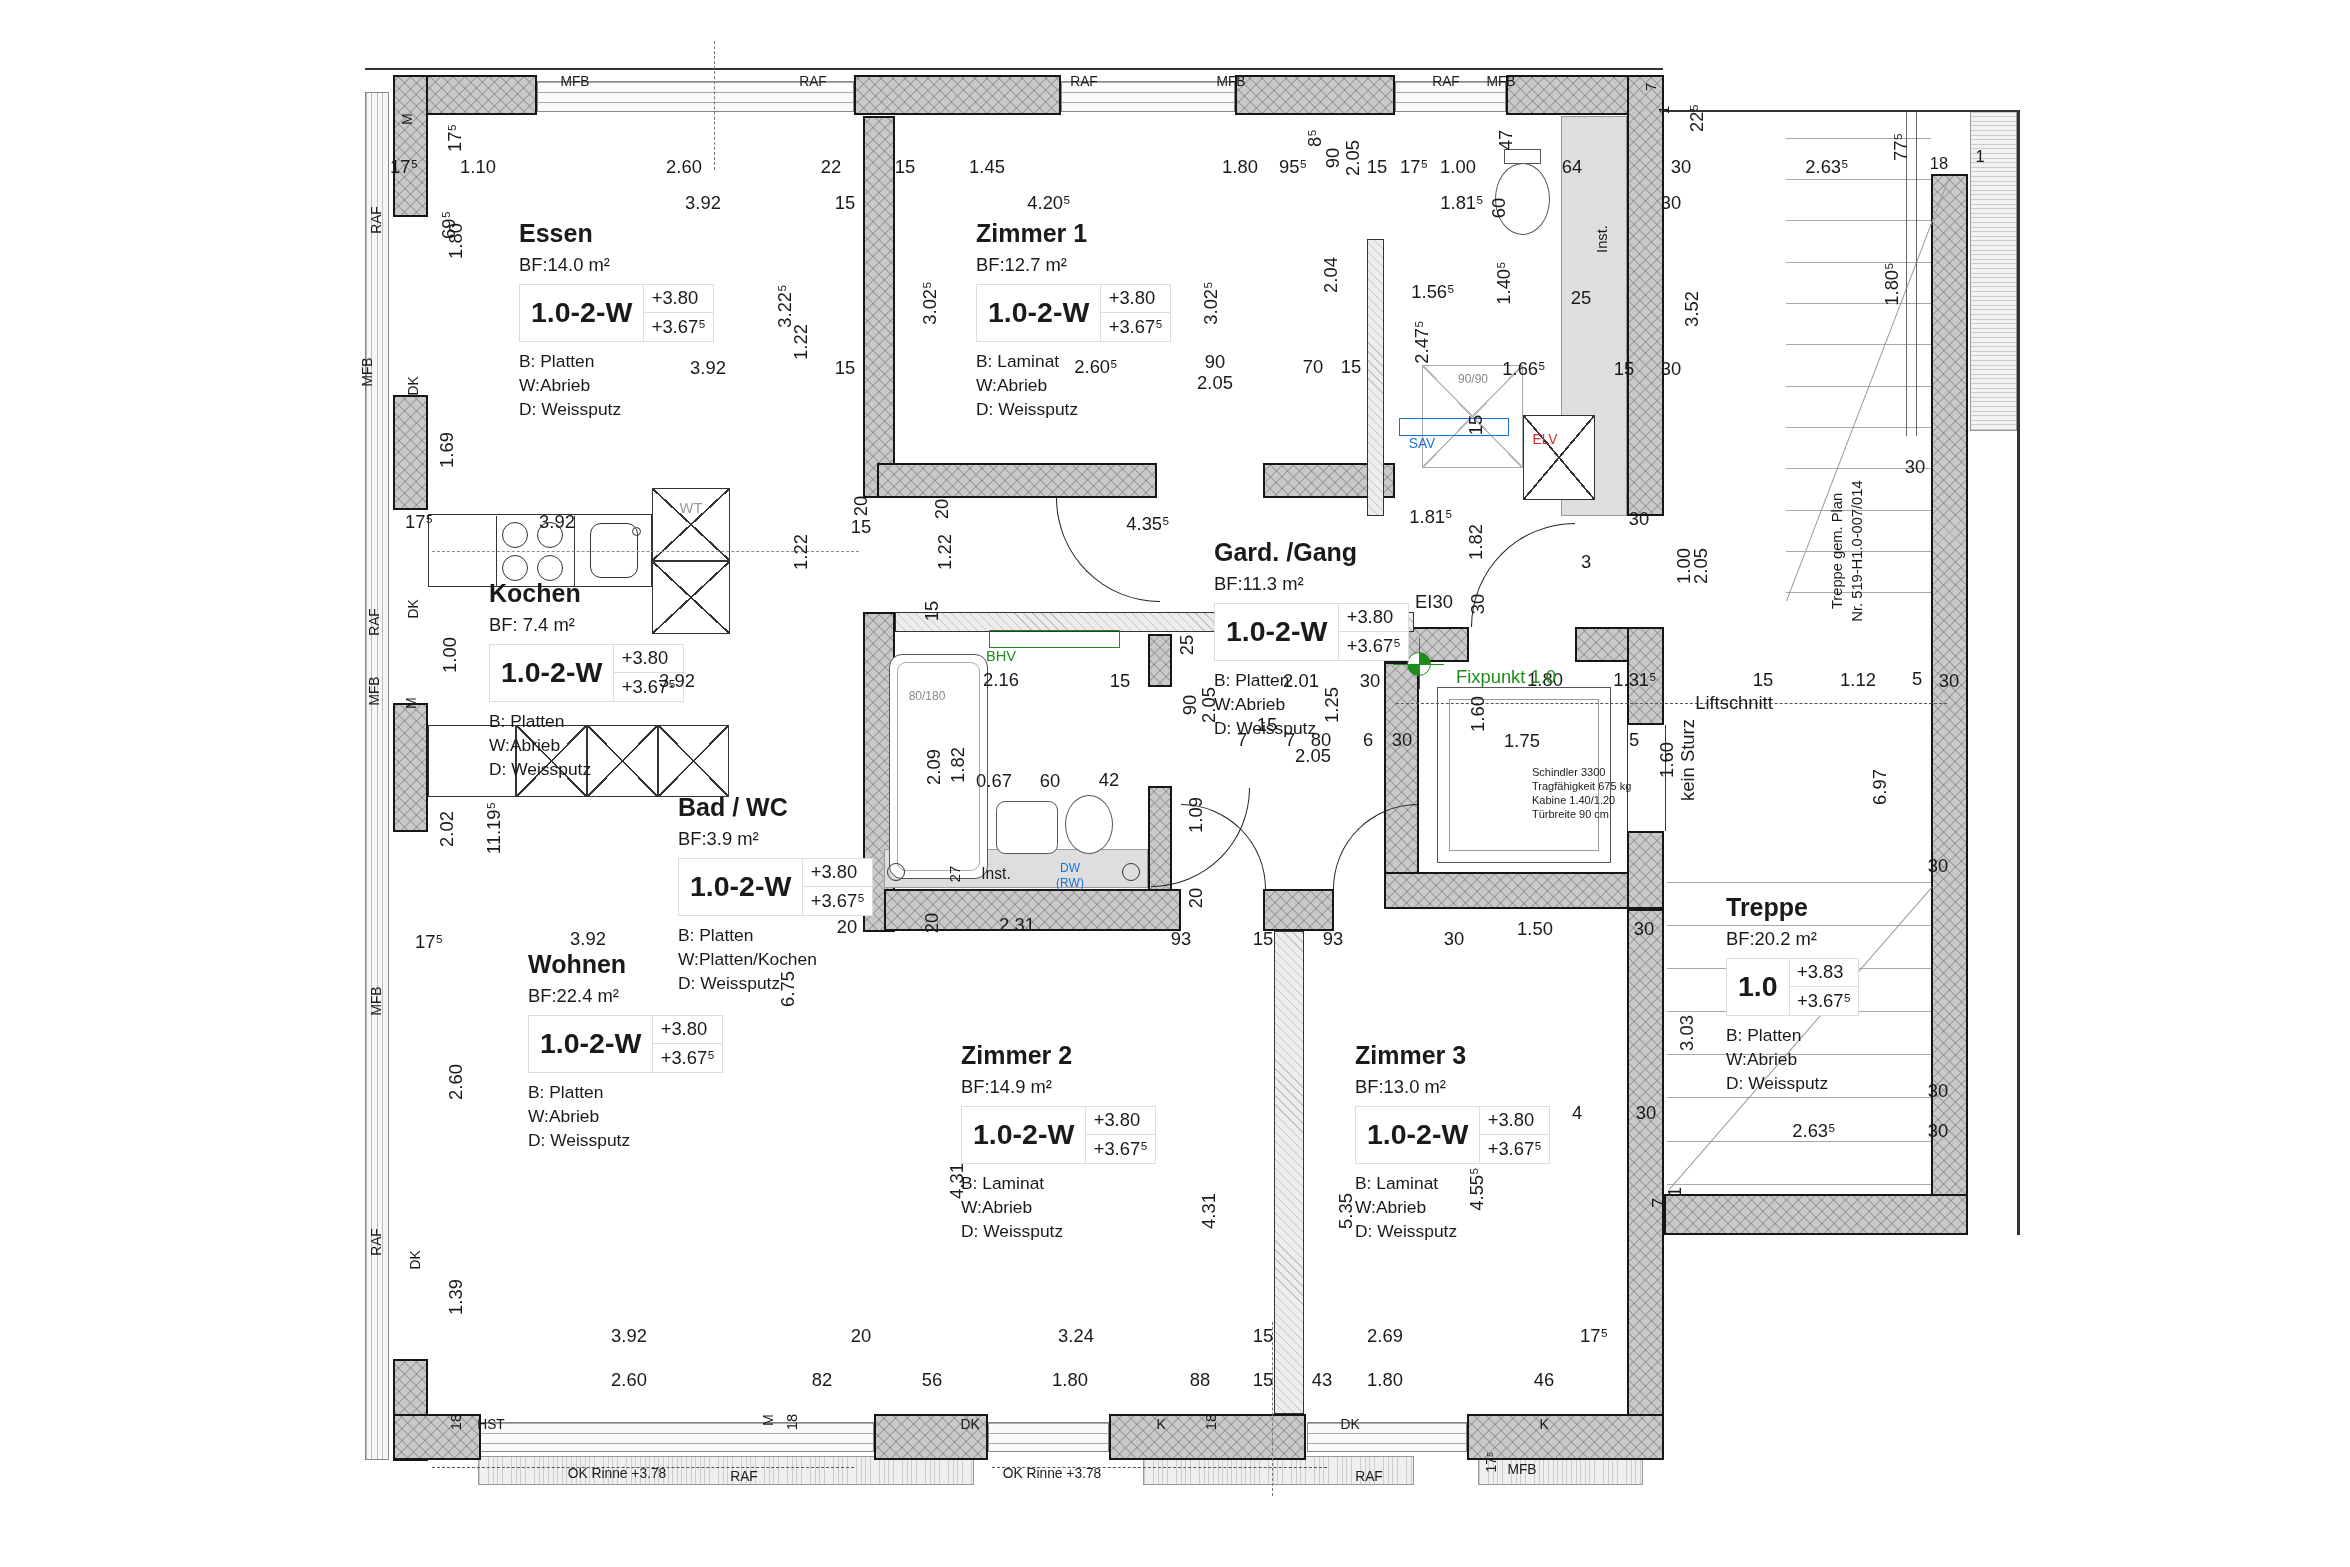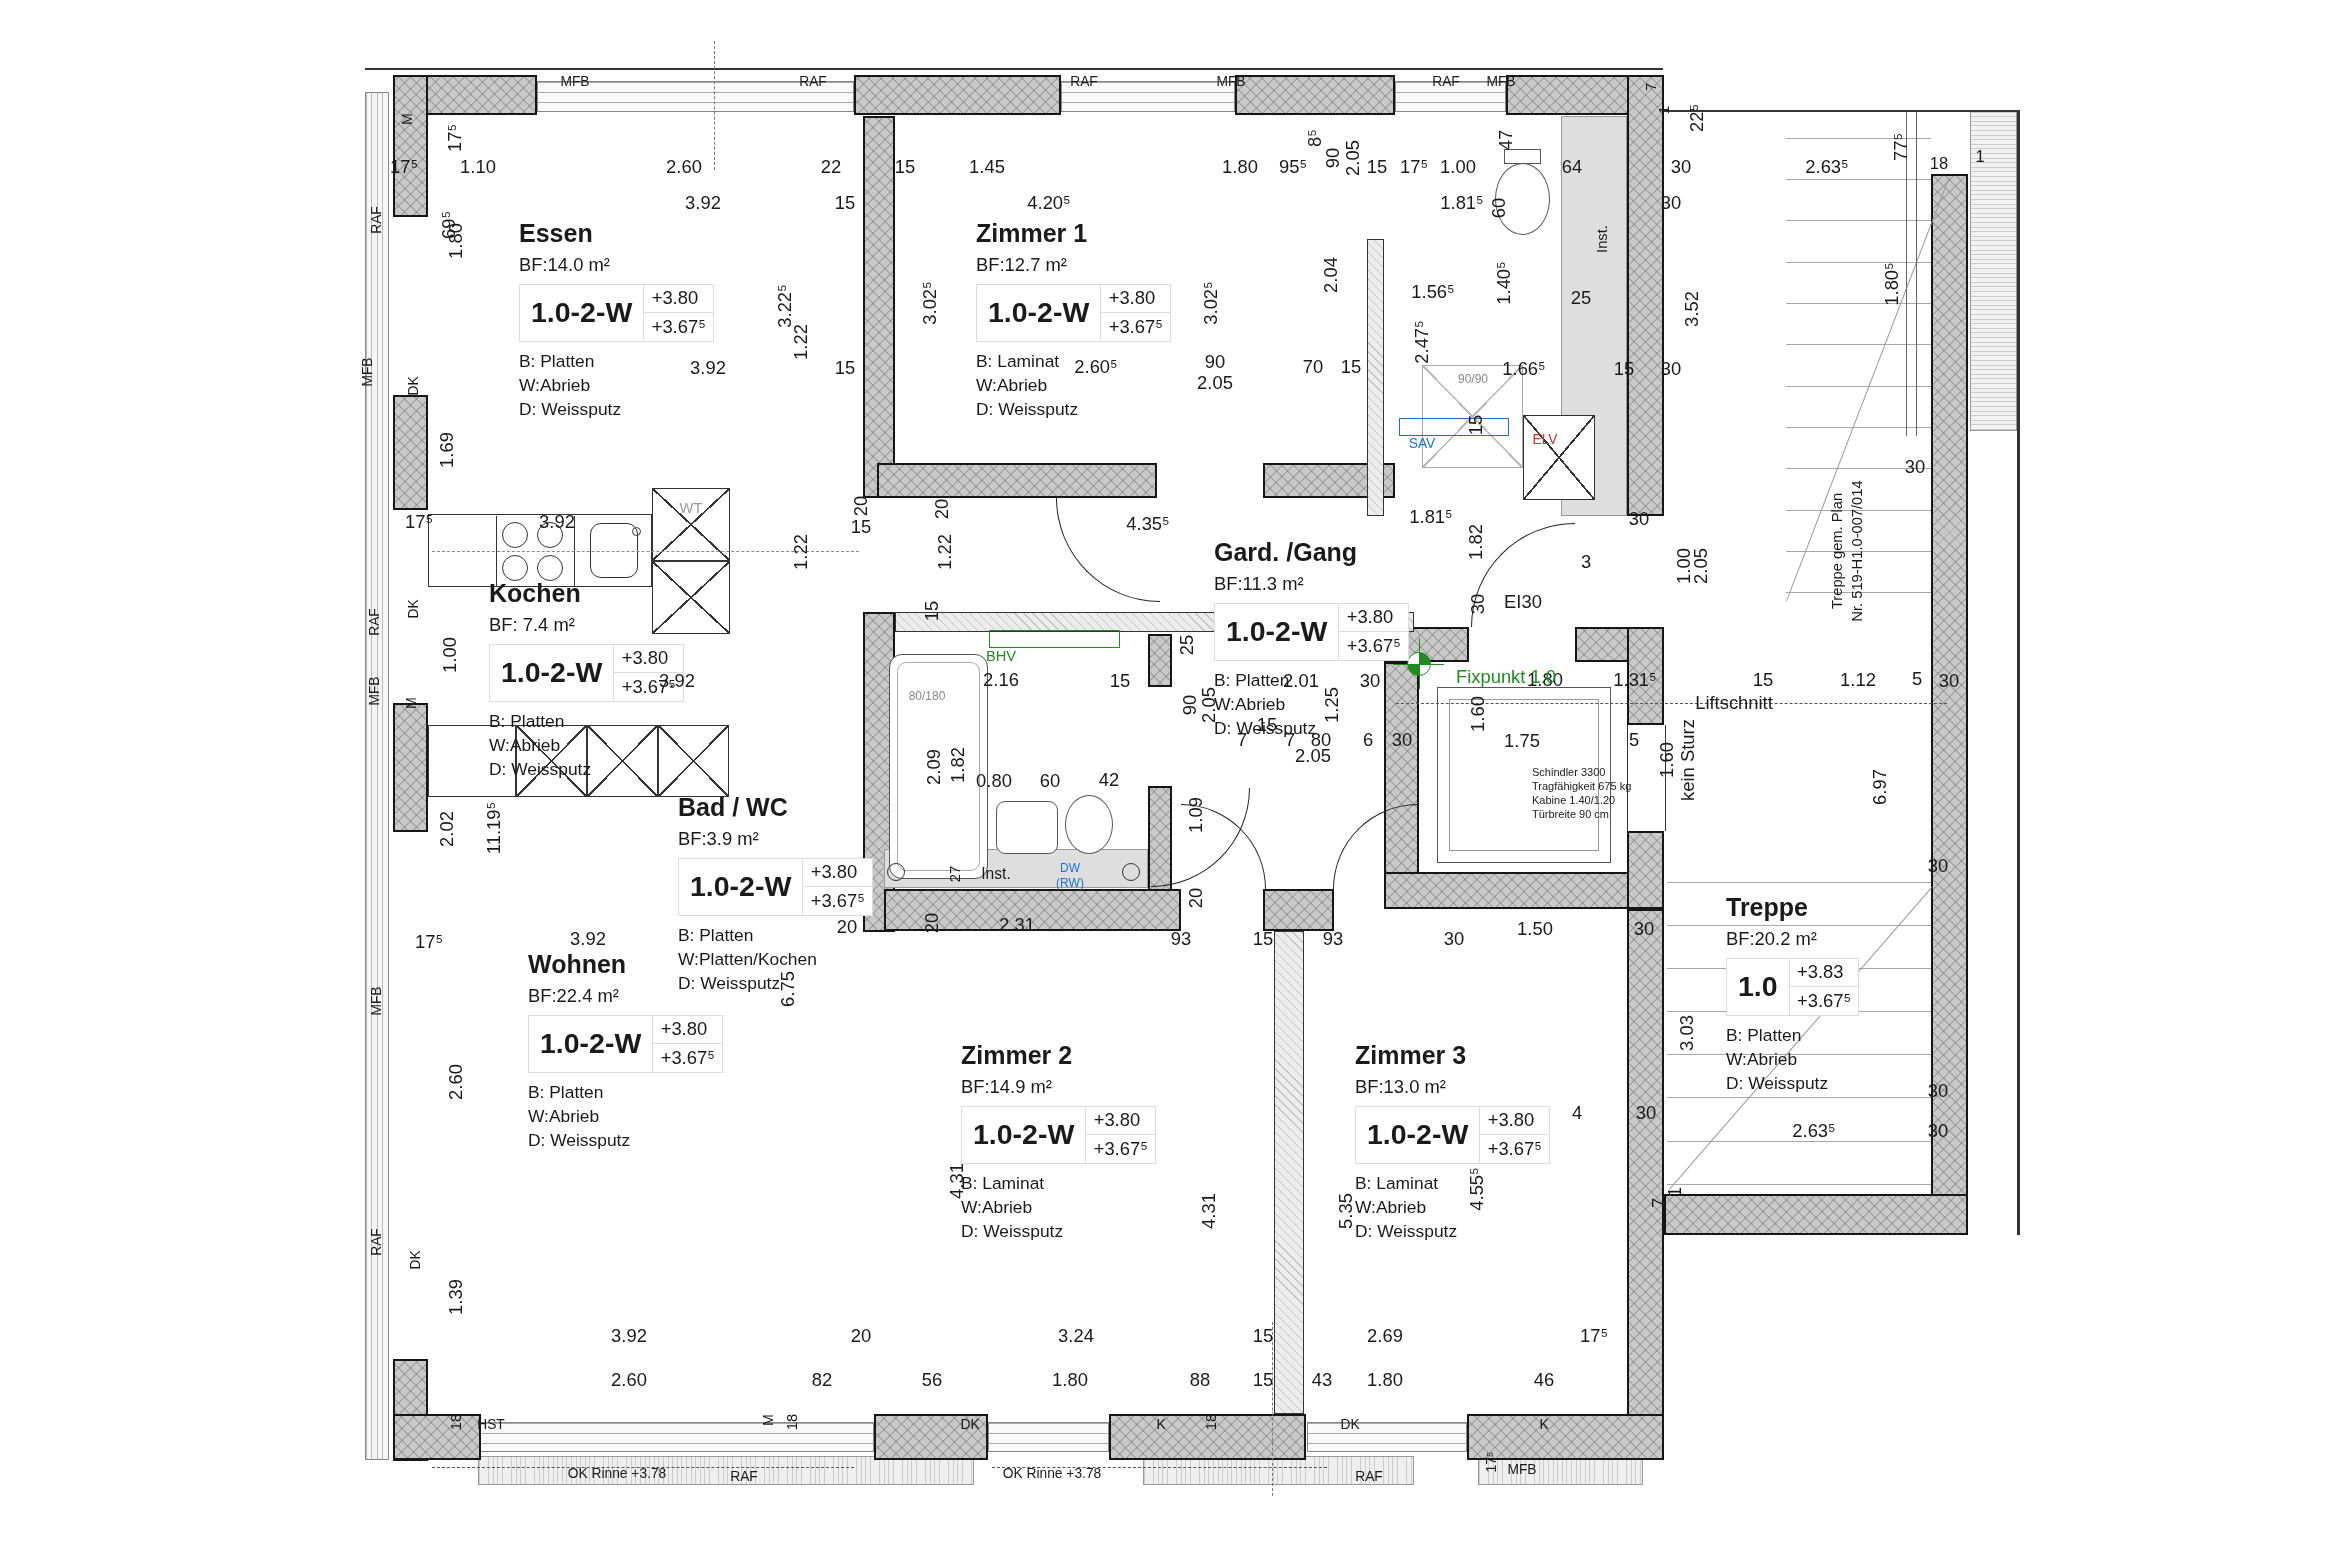--- a/index.html
+++ b/index.html
@@ -385,21 +385,21 @@
       <div class="dim" style="left: 1215px; top: 383px; transform: translate(-50%, -50%);">2.05</div>
       <div class="dim" style="left: 1313px; top: 367px; transform: translate(-50%, -50%);">70</div>
       <div class="dim" style="left: 1351px; top: 367px; transform: translate(-50%, -50%);">15</div>
       <div class="dim" style="left: 1624px; top: 369px; transform: translate(-50%, -50%);">15</div>
       <div class="dim" style="left: 1671px; top: 369px; transform: translate(-50%, -50%);">30</div>
       <div class="dim" style="left: 1431px; top: 517px; transform: translate(-50%, -50%);">1.81⁵</div>
       <div class="dim" style="left: 1476px; top: 425px; transform: translate(-50%, -50%) rotate(-90deg);">15</div>
       <div class="dim" style="left: 1476px; top: 542px; transform: translate(-50%, -50%) rotate(-90deg);">1.82</div>
       <div class="dim" style="left: 1639px; top: 519px; transform: translate(-50%, -50%);">30</div>
       <div class="dim" style="left: 1586px; top: 562px; transform: translate(-50%, -50%);">3</div>
-      <div class="dim" style="left: 1523px; top: 602px; transform: translate(-50%, -50%);">EI30</div>
+      <div class="dim" style="left: 1434px; top: 602px; transform: translate(-50%, -50%);">EI30</div>
       <div class="dim" style="left: 1478px; top: 604px; transform: translate(-50%, -50%) rotate(-90deg);">30</div>
       <div class="dim" style="left: 1422px; top: 443px; font-size: 13.8px; color: rgb(26, 115, 212); transform: translate(-50%, -50%);">SAV</div>
       <div class="dim" style="left: 1545px; top: 439px; font-size: 13.8px; color: rgb(208, 48, 48); transform: translate(-50%, -50%);">ELV</div>
       <div class="dim" style="left: 447px; top: 450px; transform: translate(-50%, -50%) rotate(-90deg);">1.69</div>
       <div class="dim" style="left: 419px; top: 522px; transform: translate(-50%, -50%);">17⁵</div>
       <div class="dim" style="left: 557px; top: 522px; transform: translate(-50%, -50%);">3.92</div>
       <div class="dim" style="left: 413px; top: 609px; font-size: 13.8px; transform: translate(-50%, -50%) rotate(-90deg);">DK</div>
       <div class="dim" style="left: 374px; top: 622px; font-size: 13.8px; transform: translate(-50%, -50%) rotate(-90deg);">RAF</div>
       <div class="dim" style="left: 450px; top: 655px; transform: translate(-50%, -50%) rotate(-90deg);">1.00</div>
       <div class="dim" style="left: 374px; top: 691px; font-size: 13.8px; transform: translate(-50%, -50%) rotate(-90deg);">MFB</div>
@@ -432,21 +432,21 @@
       <div class="dim" style="left: 1190px; top: 705px; transform: translate(-50%, -50%) rotate(-90deg);">90</div>
       <div class="dim" style="left: 1209px; top: 705px; transform: translate(-50%, -50%) rotate(-90deg);">2.05</div>
       <div class="dim" style="left: 1187px; top: 645px; transform: translate(-50%, -50%) rotate(-90deg);">25</div>
       <div class="dim" style="left: 932px; top: 611px; transform: translate(-50%, -50%) rotate(-90deg);">15</div>
       <div class="dim" style="left: 1001px; top: 656px; font-size: 14.7px; color: rgb(30, 140, 30); transform: translate(-50%, -50%);">BHV</div>
       <div class="dim" style="left: 1001px; top: 680px; transform: translate(-50%, -50%);">2.16</div>
       <div class="dim" style="left: 1120px; top: 681px; transform: translate(-50%, -50%);">15</div>
       <div class="dim" style="left: 927px; top: 696px; font-size: 12px; color: rgb(136, 136, 136); transform: translate(-50%, -50%);">80/180</div>
       <div class="dim" style="left: 934px; top: 767px; transform: translate(-50%, -50%) rotate(-90deg);">2.09</div>
       <div class="dim" style="left: 958px; top: 765px; transform: translate(-50%, -50%) rotate(-90deg);">1.82</div>
-      <div class="dim" style="left: 994px; top: 781px; transform: translate(-50%, -50%);">0.80</div>
+      <div class="dim" style="left: 994px; top: 781px; transform: translate(-50%, -50%);">0.67</div>
       <div class="dim" style="left: 1050px; top: 781px; transform: translate(-50%, -50%);">60</div>
       <div class="dim" style="left: 1109px; top: 780px; transform: translate(-50%, -50%);">42</div>
       <div class="dim" style="left: 955px; top: 874px; font-size: 14.7px; transform: translate(-50%, -50%) rotate(-90deg);">27</div>
       <div class="dim" style="left: 996px; top: 874px; font-size: 15.6px; transform: translate(-50%, -50%);">Inst.</div>
       <div class="dim" style="left: 1070px; top: 868px; font-size: 12px; color: rgb(26, 115, 212); transform: translate(-50%, -50%);">DW</div>
       <div class="dim" style="left: 1070px; top: 883px; font-size: 12px; color: rgb(26, 115, 212); transform: translate(-50%, -50%);">(RW)</div>
       <div class="dim" style="left: 1196px; top: 815px; transform: translate(-50%, -50%) rotate(-90deg);">1.09</div>
       <div class="dim" style="left: 1196px; top: 898px; transform: translate(-50%, -50%) rotate(-90deg);">20</div>
       <div class="dim" style="left: 1532px; top: 772px; font-size: 11px; transform: translate(0px, -50%);">Schindler 3300</div>
       <div class="dim" style="left: 1532px; top: 786px; font-size: 11px; transform: translate(0px, -50%);">Tragfähigkeit 675 kg</div>

